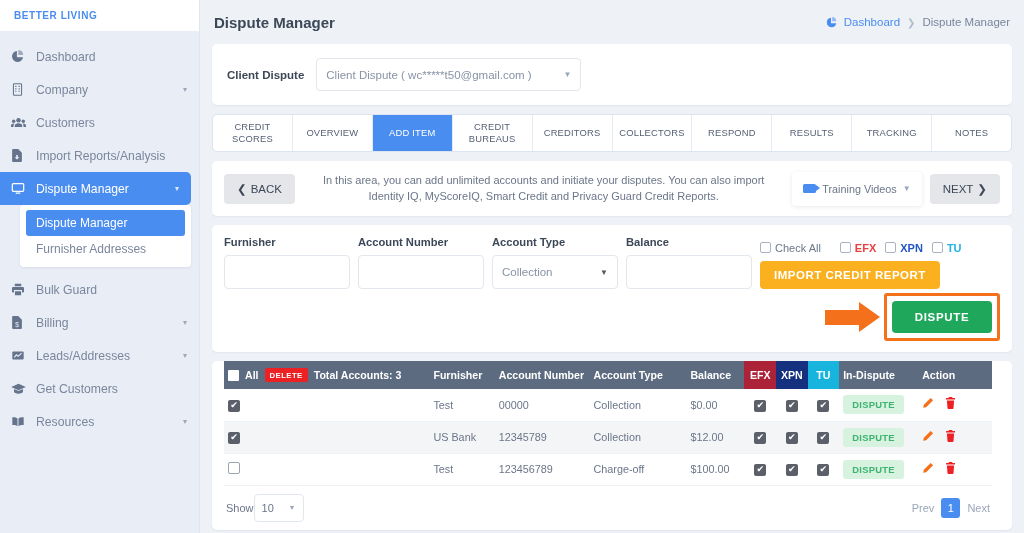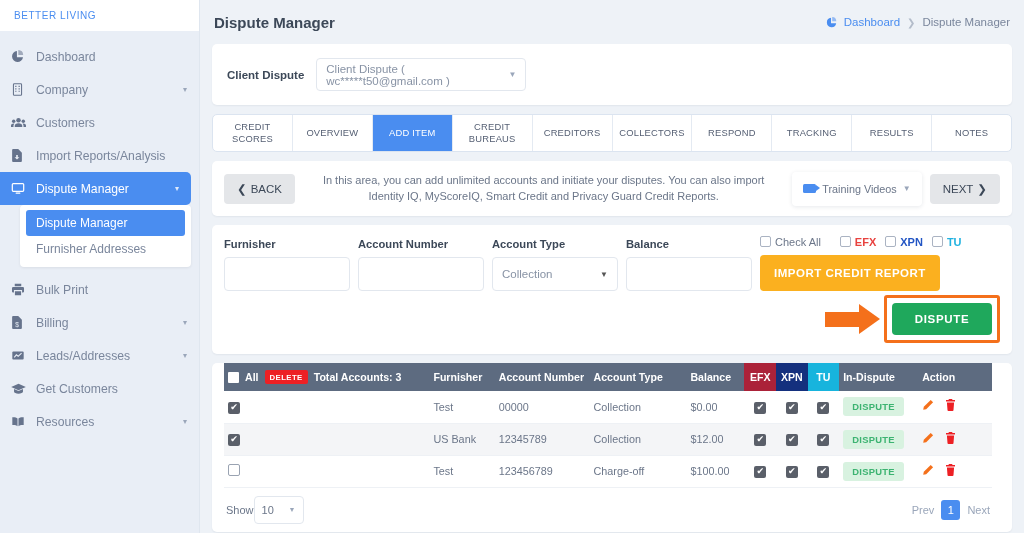--- a/index.html
+++ b/index.html
@@ -17,21 +17,21 @@
     background: #e9eef6;
     display: flex; flex-direction: column;
     position: relative;
     border-right: 1px solid #dfe6ef;
   }
   .logo-bar {
     height: 31px; background: #ffffff;
     display: flex; align-items: center; padding-left: 14px;
   }
   .logo-text {
-    color: #4a8df0; font-size: 10px; font-weight: normal;
+    color: #4a8df0; font-size: 10px; font-weight: bold;
     letter-spacing: .55px;
   }
   .nav { padding-top: 9px; position: relative; }
   .nav-item {
     display: flex; align-items: center;
     height: 33px; padding-left: 11px; padding-right: 12px;
     color: #7a869c; font-size: 12.2px;
     margin-bottom: 0px; position: relative;
   }
   .nav-item .ico {
@@ -79,21 +79,21 @@
   .card {
     background: #fff; border-radius: 5px;
     box-shadow: 0 1px 2px rgba(17,38,73,.06);
     margin-bottom: 9px;
   }
 
   
   .client-row { display: flex; align-items: center; height: 61px; padding: 0 15px; border-radius: 13px; }
   .client-label { font-size: 11.5px; color: #3c4858; font-weight: bold; margin-right: 12px; }
   .select-box {
-    width: 210px; height: 33px; border: 1px solid #e2e7ee; border-radius: 4px;
+    width: 265px; height: 33px; border: 1px solid #e2e7ee; border-radius: 4px;
     display: flex; align-items: center; padding: 0 9px;
     font-size: 11.5px; color: #8893a5; position: relative; background: #fff;
   }
   .select-box .arrow { margin-left: auto; font-size: 8px; color: #9aa6ba; }
 
   
   .tabs {
     display: flex; background: #fff; border-radius: 5px;
     border: 1px solid #dbe4f0; overflow: hidden; height: 38px;
     margin-bottom: 9px;
@@ -158,21 +158,21 @@
   .lbl-xpn { color: #2255c4; font-weight: bold; }
   .lbl-tu  { color: #21b2e0; font-weight: bold; }
 
   .btn-save {
     background: #1fa85c; color: #fff; border: none; border-radius: 4px;
     height: 36px; width: 86px; font-size: 11.5px; font-weight: bold;
     letter-spacing: .6px; cursor: pointer; font-family: inherit;
   }
   .btn-import {
     background: #fbb01f; color: #fff; border: none; border-radius: 4px;
-    height: 36px; padding: 0 14px; font-size: 11.5px; font-weight: bold;
+    height: 28px; padding: 0 14px; font-size: 11.5px; font-weight: bold;
     letter-spacing: .5px; cursor: pointer; font-family: inherit; white-space: nowrap;
   }
 
   
   .dispute-zone {
     display: flex; align-items: center; justify-content: flex-end;
     margin-top: 6px; height: 44px; position: relative;
   }
   .arrow-point {
     display: flex; align-items: center; margin-right: 4px;
@@ -326,21 +326,21 @@
           <span>Furnisher Addresses</span>
         </div>
       </div>
 
       <div class="nav-item" style="margin-top:6px;">
         <span class="ico">
           <svg width="14" height="13" viewBox="0 0 16 16">
               <path fill="currentColor" d="M4 1h8v3H4zM2 5h12a1.4 1.4 0 0 1 1.4 1.4v4A1.4 1.4 0 0 1 14 11.8h-1V8.5H3v3.3H2A1.4 1.4 0 0 1 .6 10.4v-4A1.4 1.4 0 0 1 2 5zm2.2 5h7.6V15H4.2z"></path>
             </svg>
         </span>
-        <span>Bulk Print</span>
+        <span>Bulk Guard</span>
         <span class="caret"></span>
       </div>
 
       <div class="nav-item">
         <span class="ico">
           <svg width="12" height="13" viewBox="0 0 14 16">
               <path fill="currentColor" d="M8.5 0H2.2A1.2 1.2 0 0 0 1 1.2v13.6A1.2 1.2 0 0 0 2.2 16h9.6a1.2 1.2 0 0 0 1.2-1.2V4.5z"></path>
               <text x="7" y="13" font-size="8" fill="#e9eef6" text-anchor="middle" font-family="Liberation Sans">$</text>
             </svg>
         </span>
@@ -411,22 +411,22 @@
     </div>
 
     <div class="tabs">
       <div class="tab">CREDIT SCORES</div>
       <div class="tab">OVERVIEW</div>
       <div class="tab active">ADD ITEM</div>
       <div class="tab">CREDIT BUREAUS</div>
       <div class="tab">CREDITORS</div>
       <div class="tab">COLLECTORS</div>
       <div class="tab">RESPOND</div>
+      <div class="tab">RESULTS</div>
       <div class="tab">TRACKING</div>
-      <div class="tab">RESULTS</div>
       <div class="tab">NOTES</div>
     </div>
 
     <div class="card">
       <div class="instr">
         <button class="btn-back">
           <span>❮</span>
           <span>BACK</span>
         </button>
         <div class="instr-text">In this area, you can add unlimited accounts and initiate your disputes. You can also import Identity IQ, MyScoreIQ, Smart Credit and Privacy Guard Credit Reports.</div>

